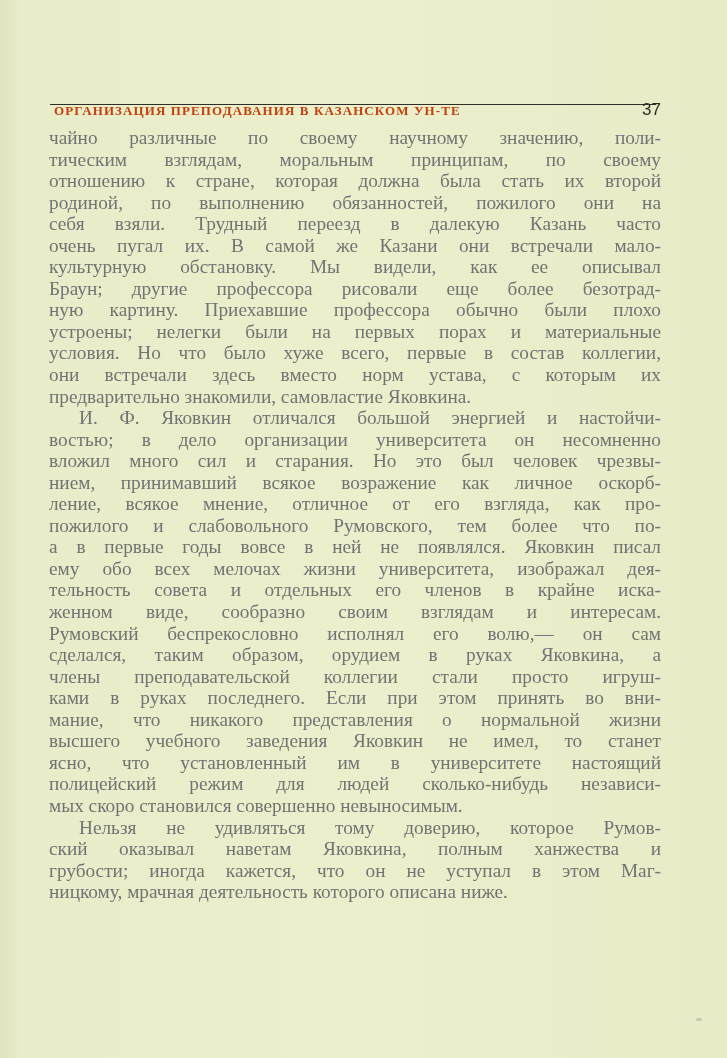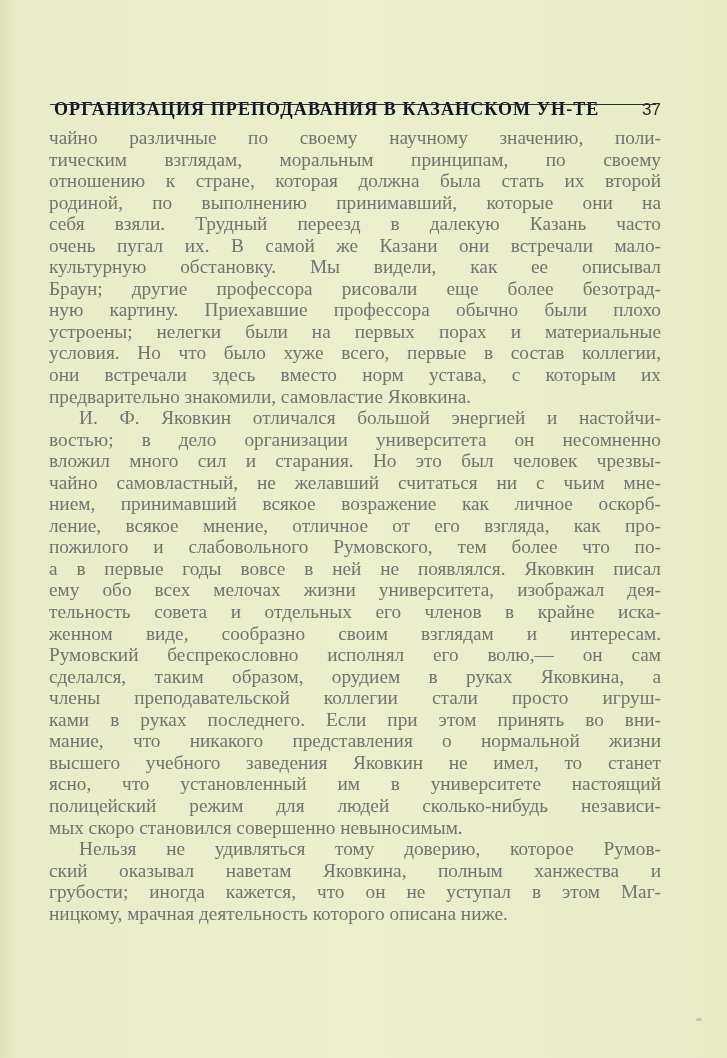--- a/index.html
+++ b/index.html
@@ -11,22 +11,22 @@
     font-family: "DejaVu Serif", "Liberation Serif", serif;
     color: #2a2a24;
   }
   .page { position: absolute; left: 49px; top: 0; width: 612px; }
   .running-head {
     position: absolute; top: 76px; left: 0; width: 612px;
     display: flex; justify-content: space-between; align-items: baseline;
     font-family: "Liberation Serif", serif;
   }
   .running-title {
-    font-size: 18px; letter-spacing: 1.1px; font-weight: bold;
-    color: #0f172a; padding-left: 5px;
+    font-size: 13px; letter-spacing: 1.1px; font-weight: bold;
+    color: #c2410c; padding-left: 5px;
   }
   .page-number { font-size: 17px; color: #2d2d28; font-family: "Liberation Sans", sans-serif; margin-top: 24px; }
   .head-rule {
     position: absolute; top: 104px; left: 1px; width: 606px; height: 0;
     border-top: 1.6px solid #2f2f2a;
   }
   .body-text {
     position: absolute; top: 127px; left: 0; width: 612px;
     font-family: "Liberation Serif", serif;
     font-size: 19.3px; line-height: 21.55px;
@@ -52,36 +52,35 @@
     <span class="running-title">ОРГАНИЗАЦИЯ ПРЕПОДАВАНИЯ В КАЗАНСКОМ УН-ТЕ</span>
     <span class="page-number">37</span>
   </div>
   <div class="head-rule"></div>
 
   <div class="body-text" id="body-text">
       <div>
         <span class="line">чайно различные по своему научному значению, поли-</span>
         <span class="line">тическим взглядам, моральным принципам, по своему</span>
         <span class="line">отношению к стране, которая должна была стать их второй</span>
-        <span class="line">родиной, по выполнению принимавший, которые они на</span>
+        <span class="line">родиной, по выполнению обязанностей, пожилого они на</span>
         <span class="line">себя взяли. Трудный переезд в далекую Казань часто</span>
         <span class="line">очень пугал их. В самой же Казани они встречали мало-</span>
         <span class="line">культурную обстановку. Мы видели, как ее описывал</span>
         <span class="line">Браун; другие профессора рисовали еще более безотрад-</span>
         <span class="line">ную картину. Приехавшие профессора обычно были плохо</span>
         <span class="line">устроены; нелегки были на первых порах и материальные</span>
         <span class="line">условия. Но что было хуже всего, первые в состав коллегии,</span>
         <span class="line">они встречали здесь вместо норм устава, с которым их</span>
         <span class="line last">предварительно знакомили, самовластие Яковкина.</span>
       </div>
       <div>
         <span class="line indent">И. Ф. Яковкин отличался большой энергией и настойчи-</span>
         <span class="line">востью; в дело организации университета он несомненно</span>
         <span class="line">вложил много сил и старания. Но это был человек чрезвы-</span>
-        <span class="line">чайно самовластный, не желавший считаться ни с чьим мне-</span>
         <span class="line">нием, принимавший всякое возражение как личное оскорб-</span>
         <span class="line">ление, всякое мнение, отличное от его взгляда, как про-</span>
         <span class="line">пожилого и слабовольного Румовского, тем более что по-</span>
         <span class="line">а в первые годы вовсе в ней не появлялся. Яковкин писал</span>
         <span class="line">ему обо всех мелочах жизни университета, изображал дея-</span>
         <span class="line">тельность совета и отдельных его членов в крайне иска-</span>
         <span class="line">женном виде, сообразно своим взглядам и интересам.</span>
         <span class="line">Румовский беспрекословно исполнял его волю,— он сам</span>
         <span class="line">сделался, таким образом, орудием в руках Яковкина, а</span>
         <span class="line">члены преподавательской коллегии стали просто игруш-</span>

